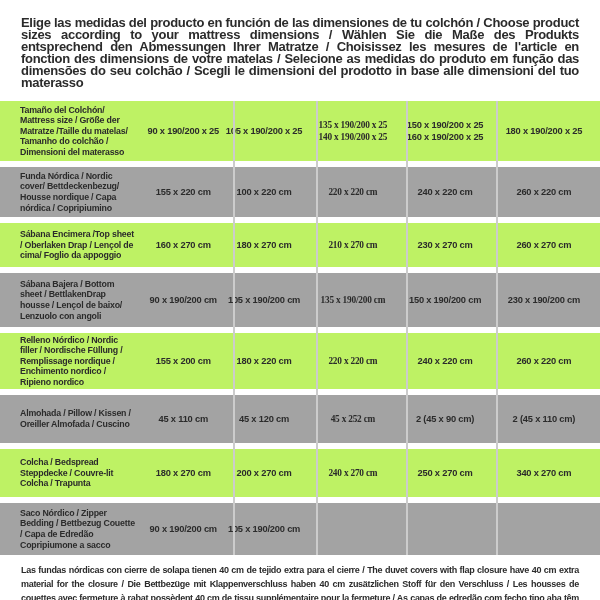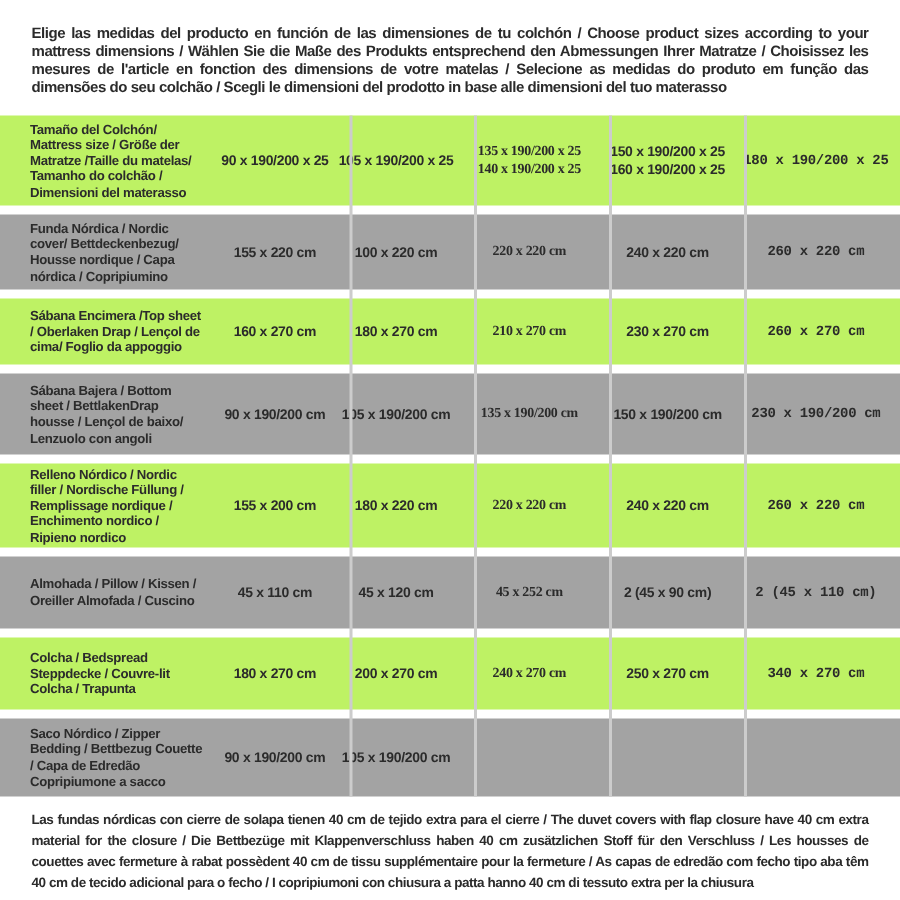--- a/index.html
+++ b/index.html
@@ -12,21 +12,21 @@
     color: #2b2b2b;
     overflow: hidden;
   }
   .note {
     margin: 0 21px;
     text-align: justify;
     letter-spacing: -0.3px;
   }
   .note.top {
     padding-top: 17px;
-    font-size: 10px;
+    font-size: 13px;
     line-height: 12px;
   }
   .note.bottom {
     margin-top: 8px;
     font-size: 9px;
     line-height: 14px;
   }
   .table-wrap {
     position: relative;
     margin-top: 12px;
@@ -54,21 +54,21 @@
     text-align: center;
     font-size: 9.3px;
     line-height: 12.5px;
     letter-spacing: -0.2px;
     white-space: pre-line;
   }
   .c1 { width: 87px; }
   .c2 { width: 83px; }
   .c3 { width: 104px; font-family: Liberation Serif, serif; }
   .c4 { width: 90px; }
-  .c5 { width: 118px; font-family: Liberation Mono, monospace; }
+  .c5 { width: 118px; }
   .rh1 { min-height: 60px; }
   .rh2 { min-height: 50px; }
   .rh3 { min-height: 44px; }
   .rh4 { min-height: 54px; }
   .rh5 { min-height: 56px; }
   .rh6 { min-height: 48px; justify-content: space-between; }
   .rh7 { min-height: 48px; }
   .rh8 { min-height: 52px; }
   .divider {
     position: absolute;

